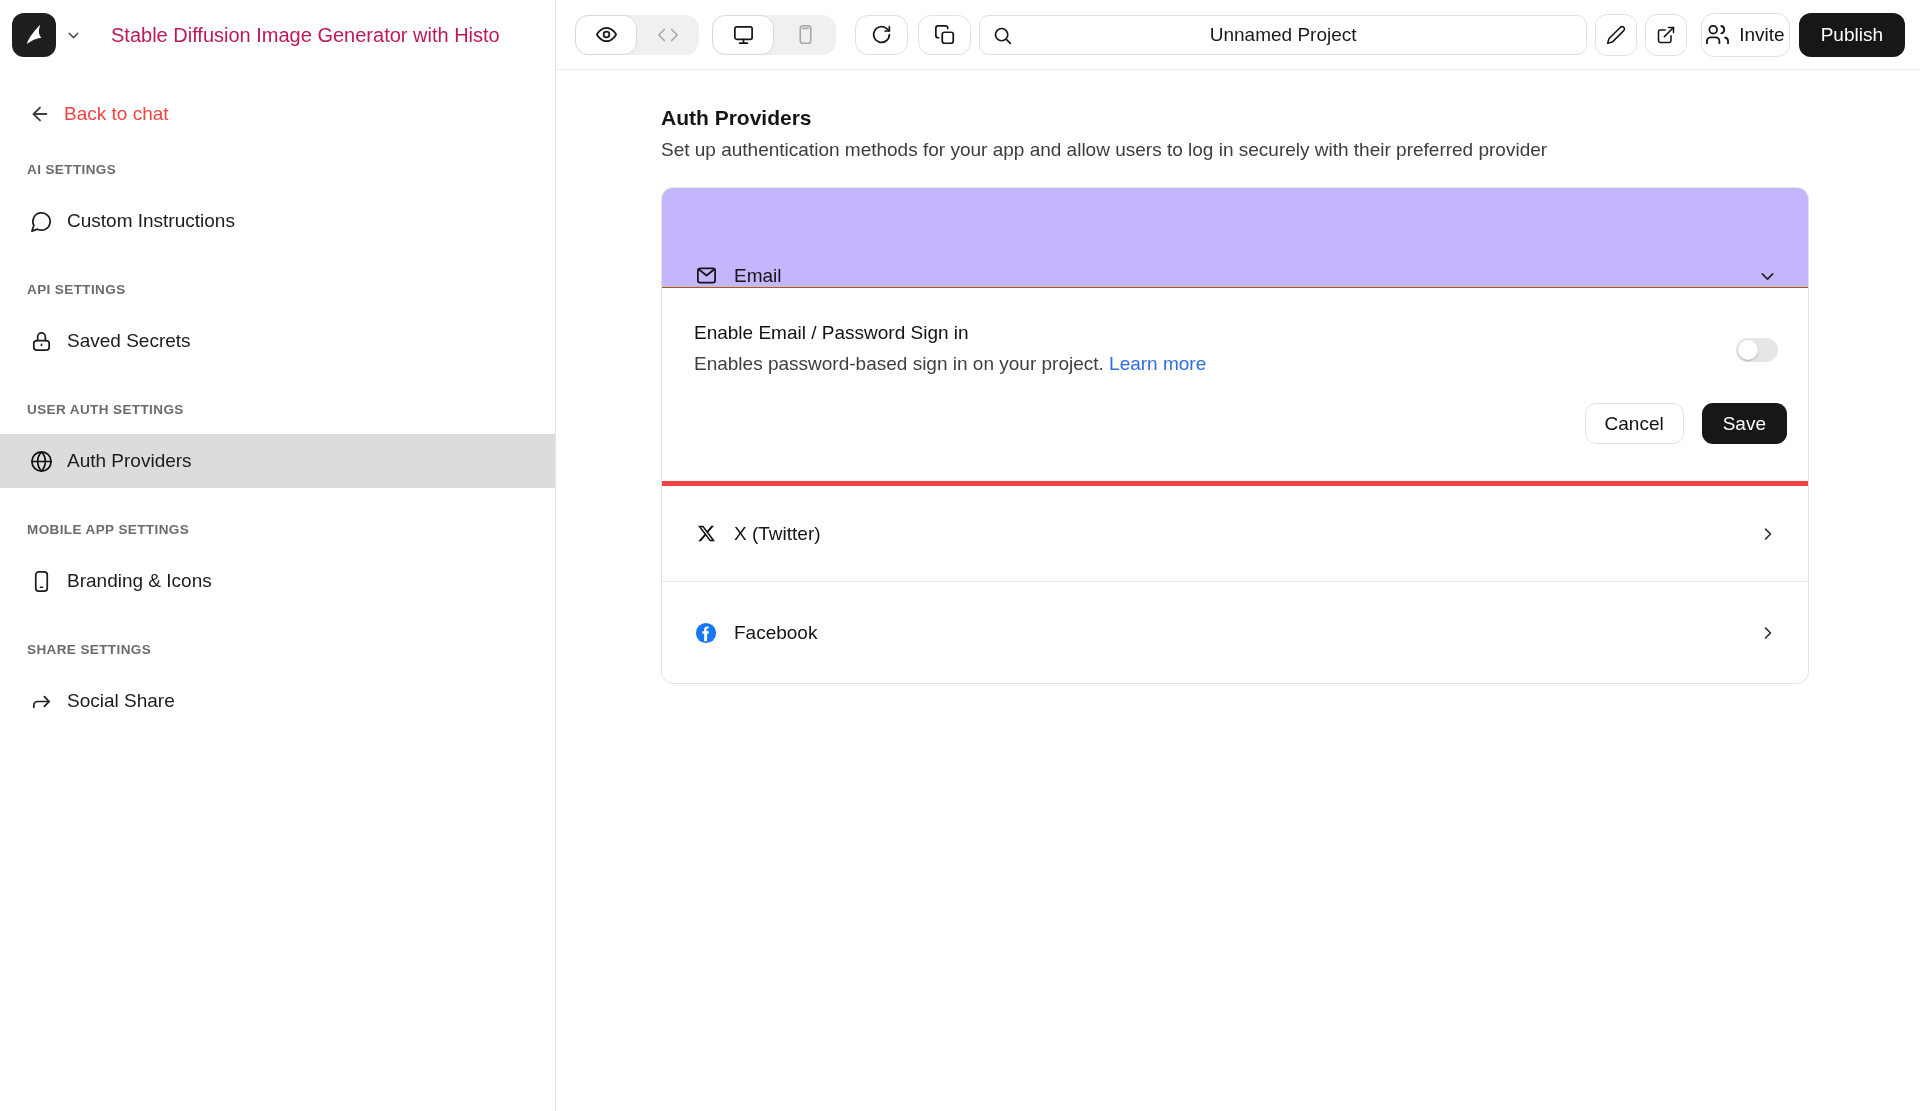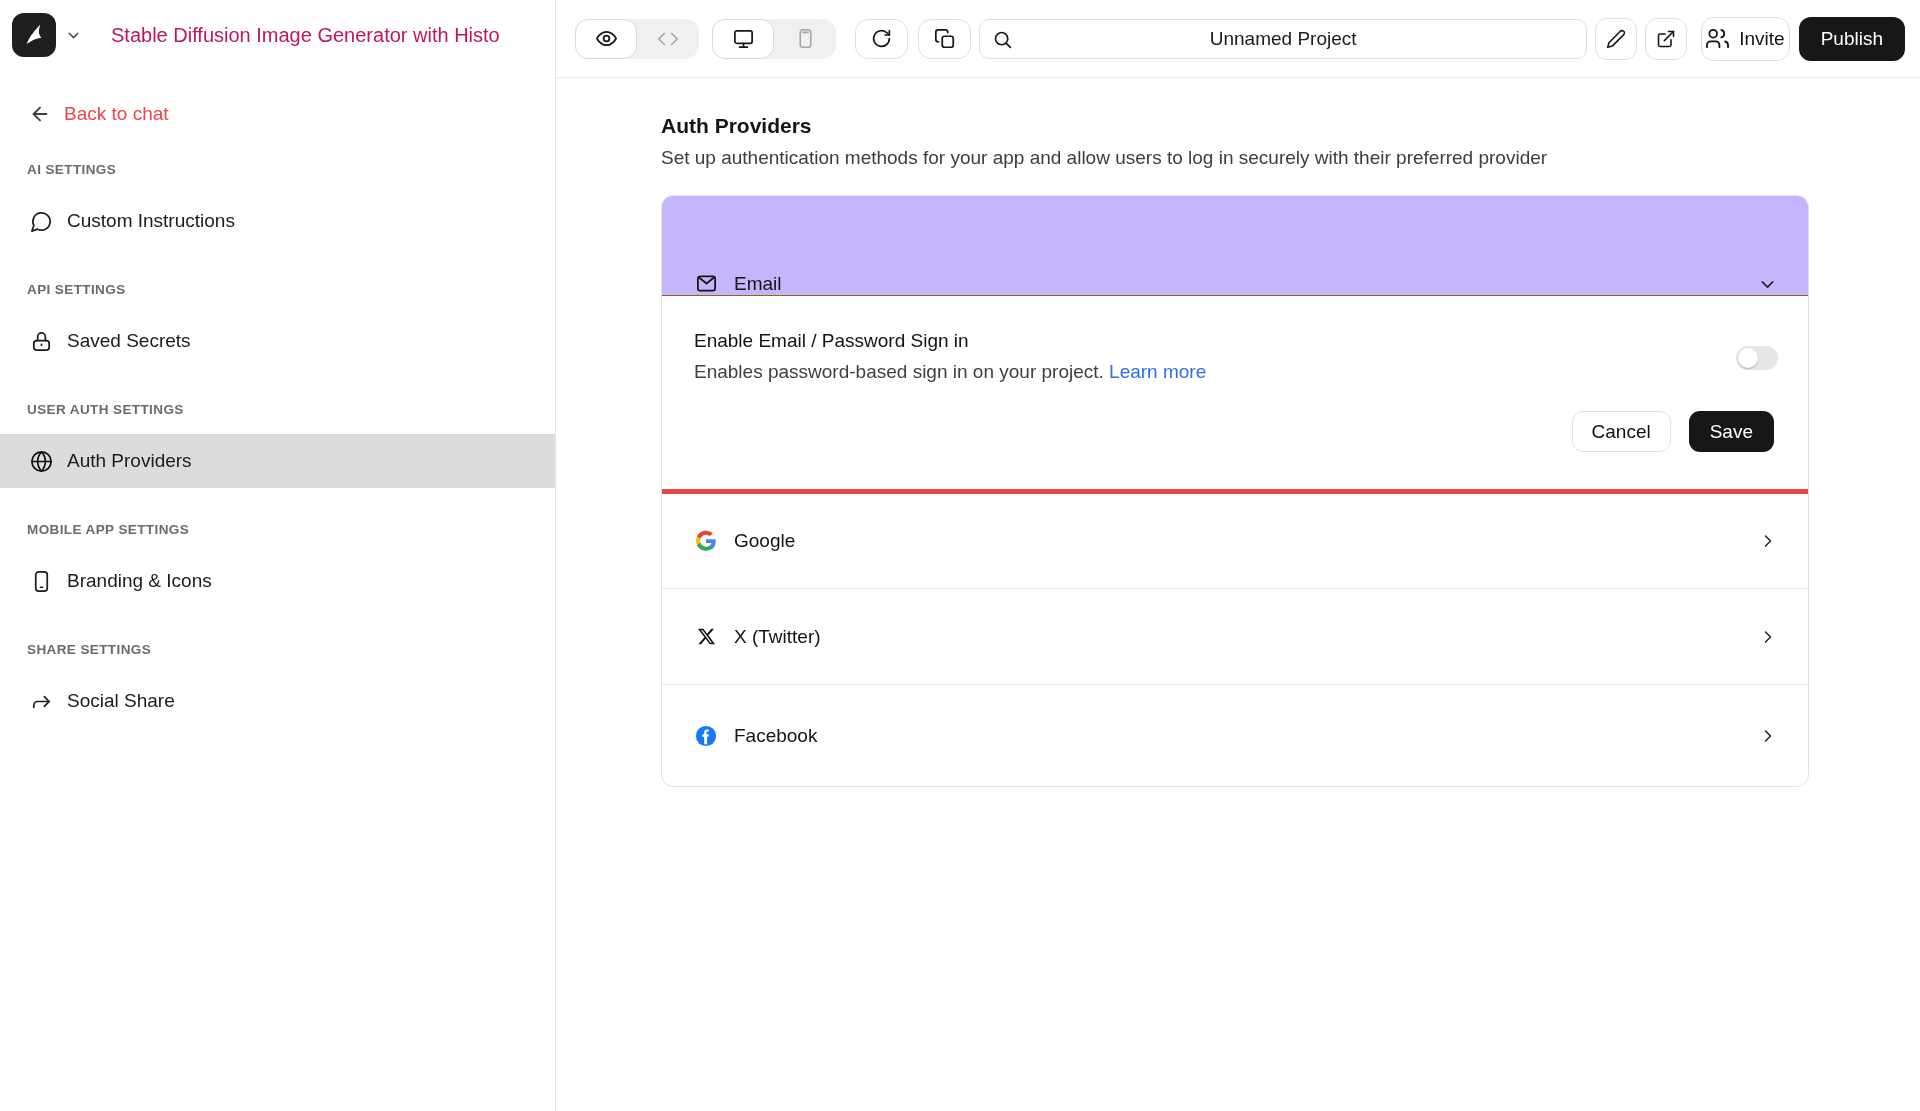--- a/index.html
+++ b/index.html
@@ -18,21 +18,21 @@
     font-size:19px; color:#ef4444; cursor:pointer; }
   .section { margin-top:34px; }
   .section-title { margin:0 0 17px 27px; font-size:13.5px; font-weight:700; color:#6b6b6b; letter-spacing:.4px; }
   .nav-item { height:54px; display:flex; align-items:center; padding-left:29px; gap:14px;
     font-size:19px; color:#1c1c1c; cursor:pointer; }
   .nav-item.selected { background:var(--selected_item_bg,#dcdcdc); }
   .nav-icon { width:24px; height:24px; display:flex; align-items:center; justify-content:center; flex:0 0 24px; }
 
   
   .main { flex:1; display:flex; flex-direction:column; }
-  .topbar { height:78px; border-bottom:1px solid #ececec; display:flex; align-items:center;
+  .topbar { height:70px; border-bottom:1px solid #ececec; display:flex; align-items:center;
     padding:0 15px 0 19px; gap:0; background:#fff; }
   .seg-group { background:#f0f0f0; border-radius:14px; height:40px; display:flex; flex:0 0 auto; }
   .seg-btn { width:62px; height:40px; display:flex; align-items:center; justify-content:center;
     border-radius:13px; cursor:pointer; }
   .seg-btn.active { background:#fff; border:1px solid #d9d9d9; }
   .icon-btn { width:53px; height:40px; border:1px solid #e0e0e0; border-radius:13px; background:#fff;
     display:flex; align-items:center; justify-content:center; cursor:pointer; flex:0 0 auto; }
   .sq-btn { width:42px; height:42px; border:1px solid #e0e0e0; border-radius:12px; background:#fff;
     display:flex; align-items:center; justify-content:center; cursor:pointer; flex:0 0 auto; }
   .search-box { flex:1; height:40px; border:1px solid #e0e0e0; border-radius:10px; background:#fff;
@@ -58,21 +58,21 @@
   .row-label { margin-left:16px; font-size:19px; font-weight:500; color:#141414; }
   .chev-right-wrap { margin-left:auto; display:flex; }
   .email-body { position:relative; height:198px; border-bottom:5px solid #ef4444; padding:34px 32px 12px 32px; }
   .toggle-title { font-size:19px; font-weight:500; color:#121212; }
   .toggle-desc { margin-top:9px; font-size:19px; color:#3f3f3f; }
   .learn-more { color:var(--accent_link,#2f6fe4); cursor:pointer; }
   .toggle { position:absolute; right:30px; top:50px; width:42px; height:24px; border-radius:12px;
     background:#e6e6e6; cursor:pointer; }
   .toggle .knob { position:absolute; left:2px; top:2px; width:20px; height:20px; border-radius:50%;
     background:#fff; box-shadow:0 1px 2px rgba(0,0,0,.25); }
-  .btn-row { position:absolute; right:34px; bottom:37px; display:flex; gap:18px; }
+  .btn-row { position:absolute; right:21px; bottom:37px; display:flex; gap:18px; }
   .cancel-btn { height:41px; padding:0 19px; border:1px solid #e2e2e2; border-radius:11px; background:#fff;
     font-size:19px; color:#111; cursor:pointer; font-family:"Liberation Sans", sans-serif; }
   .save-btn { height:41px; padding:0 21px; border:none; border-radius:11px; background:#171717;
     font-size:19px; color:#fff; cursor:pointer; font-family:"Liberation Sans", sans-serif; }
   .provider-row { display:flex; align-items:center; padding:0 30px 0 32px; border-bottom:1px solid #e8e8e8; cursor:pointer; }
   .provider-row.google { height:95px; } .provider-row.x { height:96px; }
   .provider-row.facebook { height:101px; border-bottom:none; }
   .picon { width:24px; height:24px; display:flex; align-items:center; justify-content:center; flex:0 0 24px; }
   svg { display:block; }
 </style>
@@ -284,36 +284,20 @@
           </div>
           <div class="toggle">
             <span class="knob"></span>
           </div>
           <div class="btn-row">
             <button class="cancel-btn">Cancel</button>
             <button class="save-btn">Save</button>
           </div>
         </div>
 
-        <div class="provider-row google">
-          <span class="picon">
-            <svg width="22" height="22" viewBox="0 0 48 48">
-              <path fill="var(--google_blue,#4285F4)" d="M45.1 24.5c0-1.6-.1-3.1-.4-4.5H24v8.5h11.8c-.5 2.8-2.1 5.1-4.4 6.7v5.5h7.1c4.2-3.9 6.6-9.6 6.6-16.2z"></path>
-              <path fill="var(--google_green,#34A853)" d="M24 45c6 0 11-2 14.5-5.3l-7.1-5.5c-2 1.3-4.5 2.1-7.4 2.1-5.7 0-10.5-3.8-12.2-9H4.5v5.7C8.1 40.2 15.4 45 24 45z"></path>
-              <path fill="var(--google_yellow,#FBBC05)" d="M11.8 27.3c-.4-1.3-.7-2.7-.7-4.1s.3-2.8.7-4.1v-5.7H4.5C3 16.4 2.2 20.1 2.2 23.2s.8 6.8 2.3 9.8l7.3-5.7z"></path>
-              <path fill="var(--google_red,#EA4335)" d="M24 10.1c3.2 0 6.1 1.1 8.4 3.3l6.3-6.3C35 3.6 30 1.5 24 1.5 15.4 1.5 8.1 6.3 4.5 13.4l7.3 5.7c1.7-5.2 6.5-9 12.2-9z"></path>
-            </svg>
-          </span>
-          <span class="row-label">Google</span>
-          <span class="chev-right-wrap">
-            <svg width="20" height="20" viewBox="0 0 24 24" fill="none" stroke="#222" stroke-width="1.8" stroke-linecap="round" stroke-linejoin="round">
-                <polyline points="9 6 15 12 9 18"></polyline>
-              </svg>
-          </span>
-        </div>
 
         <div class="provider-row x">
           <span class="picon">
             <svg width="19" height="19" viewBox="0 0 24 24" fill="#0f0f0f">
                 <path d="M18.244 2.25h3.308l-7.227 8.26 8.502 11.24H16.17l-5.214-6.817L4.99 21.75H1.68l7.73-8.835L1.254 2.25H8.08l4.713 6.231 5.45-6.231zm-1.161 17.52h1.833L7.084 4.126H5.117l11.966 15.644z"></path>
               </svg>
           </span>
           <span class="row-label">X (Twitter)</span>
           <span class="chev-right-wrap">
             <svg width="20" height="20" viewBox="0 0 24 24" fill="none" stroke="#222" stroke-width="1.8" stroke-linecap="round" stroke-linejoin="round">

